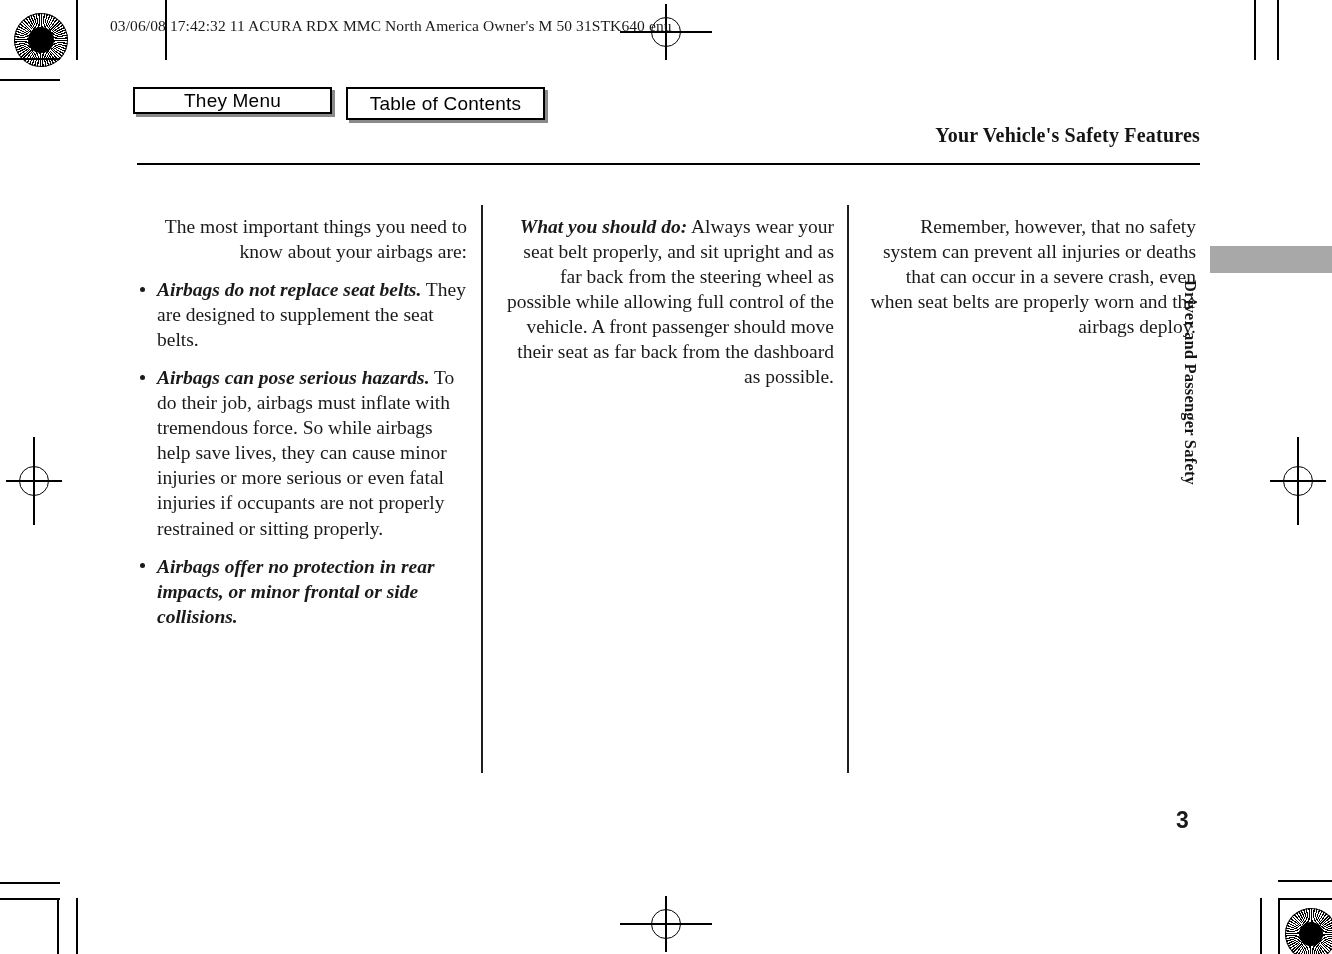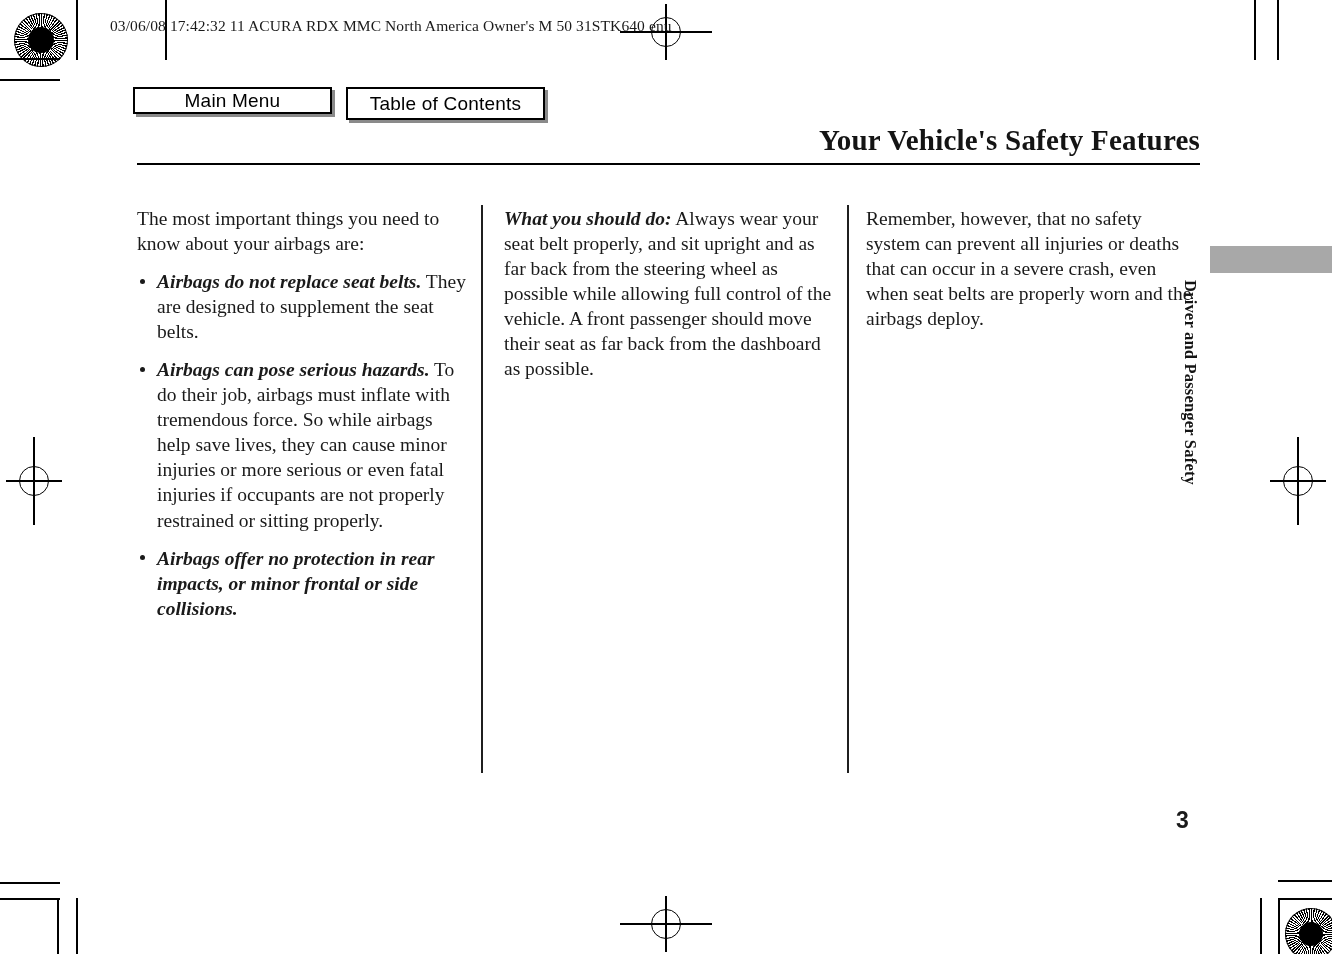--- a/index.html
+++ b/index.html
@@ -74,21 +74,21 @@
   #btn-main-menu { left: 133px; top: 87px; width: 199px; height: 27px; }
   #btn-toc       { left: 346px; top: 87px; width: 199px; height: 33px; }
 
   
   .page-title {
     position: absolute;
     right: 132px;
     top: 124px;
     font-family: "Liberation Serif", serif;
     font-weight: bold;
-    font-size: 29px;
+    font-size: 20px;
     letter-spacing: 0.2px;
     white-space: nowrap;
     color: #141414;
   }
   .title-rule {
     position: absolute;
     left: 137px;
     top: 163px;
     width: 1063px;
     height: 2.4px;
@@ -111,21 +111,21 @@
     position: absolute;
     top: 206px;
     font-size: 19.5px;
     line-height: 1.285;
     color: #1a1a1a;
   }
   #column-1 { left: 137px; width: 330px; }
   #column-2 { left: 504px; width: 330px; }
   #column-3 { left: 866px; width: 330px; }
 
-  .para { margin: 0 0 13px 0; }
+  .para { margin: 8px 0 13px 0; text-align: right; }
   .para:last-child { margin-bottom: 0; }
 
   .lead {
     font-weight: bold;
     font-style: italic;
   }
 
   ul.bullets {
     list-style: none;
     margin: 13px 0 0 0;
@@ -225,21 +225,21 @@
 </div>
 
 <div class="reg-cross" style="left:620px; top:896px; width:92px; height:56px;">
   <div class="rc-h" style="left:0; top:27px; width:92px; height:1.6px;"></div>
   <div class="rc-v" style="left:45px; top:0; width:1.6px; height:56px;"></div>
   <div class="rc-circle" style="left:31px; top:13px; width:30px; height:30px;"></div>
 </div>
 
 <div class="doc-header">03/06/08 17:42:32   11 ACURA RDX MMC North America Owner's M 50 31STK640 enu</div>
 
-<div class="nav-btn" id="btn-main-menu">Main Menu</div>
+<div class="nav-btn" id="btn-main-menu">They Menu</div>
 <div class="nav-btn" id="btn-toc">Table of Contents</div>
 
 <div class="page-title">Your Vehicle's Safety Features</div>
 <div class="title-rule"></div>
 
 <div class="col-rule" id="col-rule-1"></div>
 <div class="col-rule" id="col-rule-2"></div>
 
 <div class="column" id="column-1">
   <p class="para">The most important things you need to know about your airbags are:</p>

